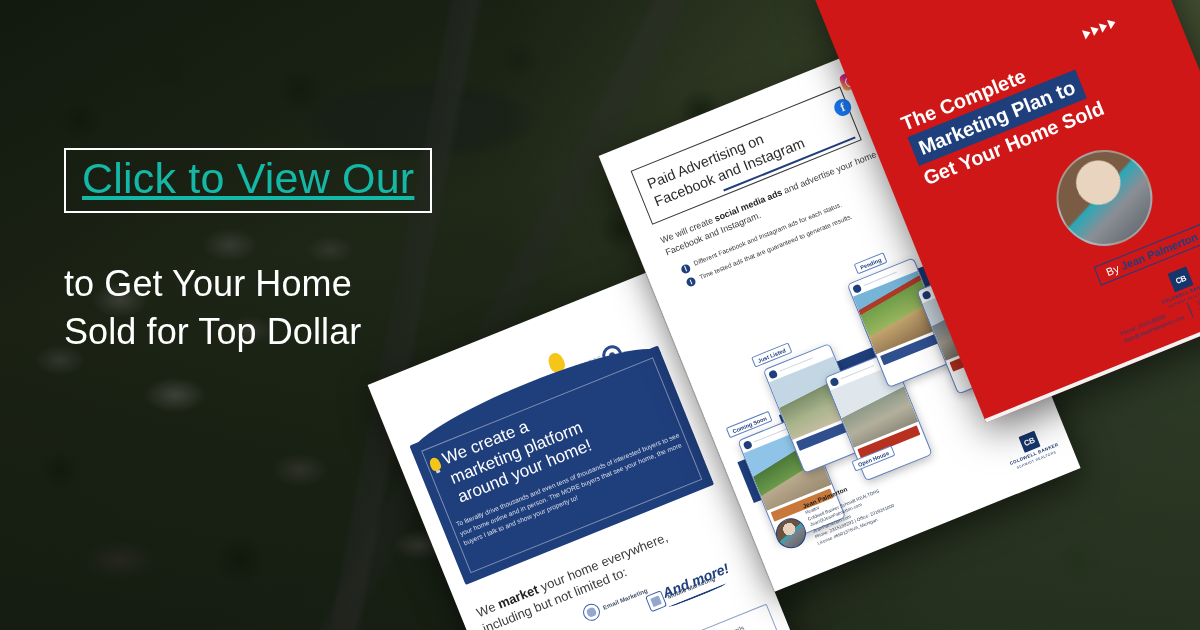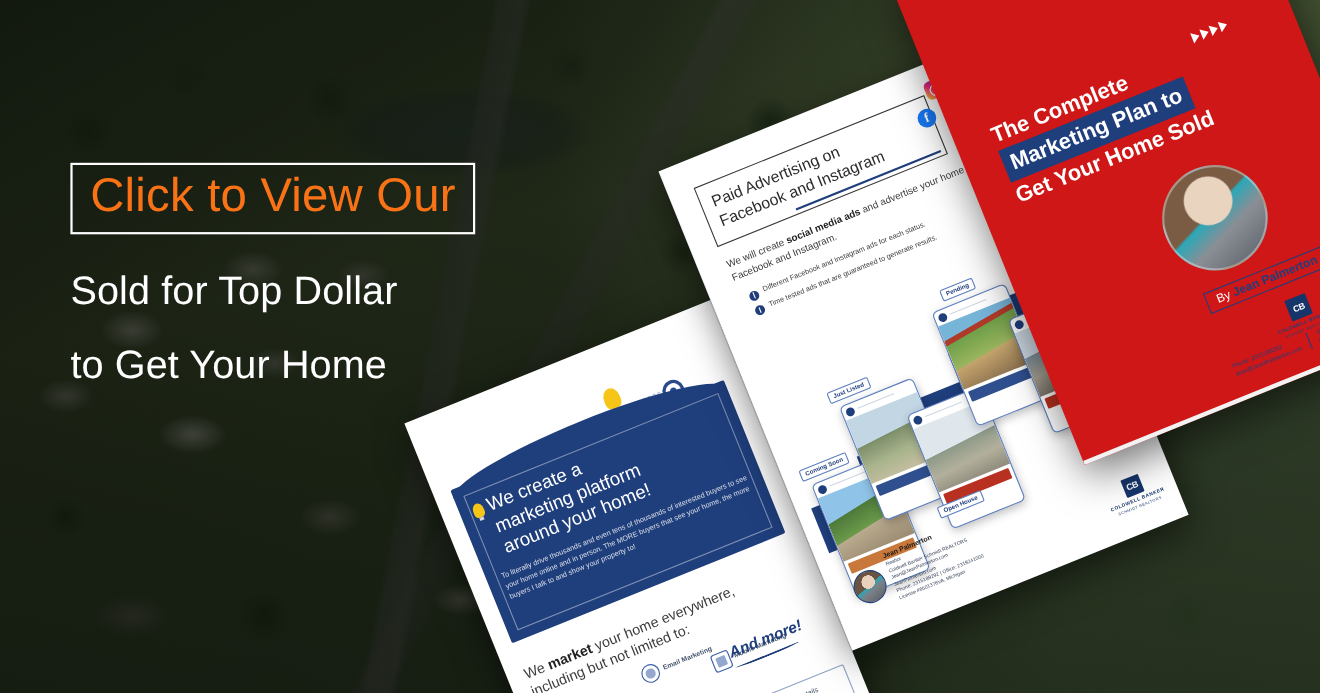--- a/index.html
+++ b/index.html
@@ -70,26 +70,27 @@
     width: 470px;
     z-index: 40;
   }
   .cta-box {
     border: 2px solid #ffffff;
     padding: 7px 16px 11px 16px;
     display: inline-block;
     margin-bottom: 26px;
   }
   .cta-box-text {
-    color: #f97316;
+    color: #14b8a6;
     font-size: 43px;
     font-weight: 300;
     letter-spacing: .2px;
     line-height: 1;
     white-space: nowrap;
+    text-decoration: underline;
   }
   .hl-big {
     color: #ffffff;
     font-size: 52px;
     font-weight: 700;
     line-height: 1.12;
     letter-spacing: -.3px;
   }
   .hl-sub {
     color: #ffffff;
@@ -371,22 +372,22 @@
 
 <div id="stage">
 
   <div class="bg-photo"></div>
   <div class="bg-scrim"></div>
 
   <div class="headline-block">
     <div class="cta-box">
       <div class="cta-box-text">Click to View Our</div>
     </div>
+    <div class="hl-sub">to Get Your Home</div>
     <div class="hl-sub" style="margin-top:2px">Sold for Top Dollar</div>
-    <div class="hl-sub">to Get Your Home</div>
   </div>
 
   <div class="spread">
 
     <div class="page page-left">
 
       <div class="icon-bulb-top"></div>
       <div class="dots-line"></div>
       <div class="icon-gear-top"></div>
 

